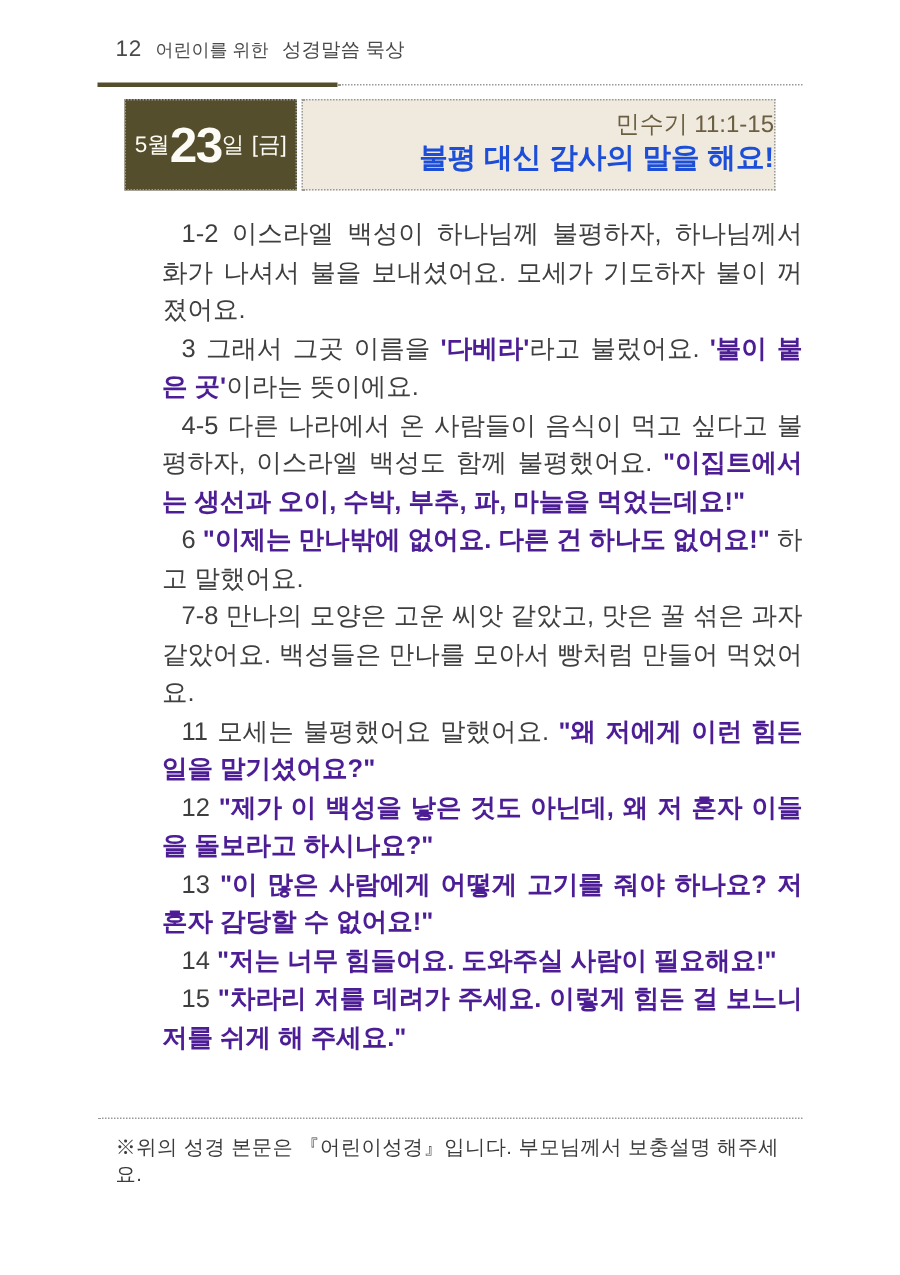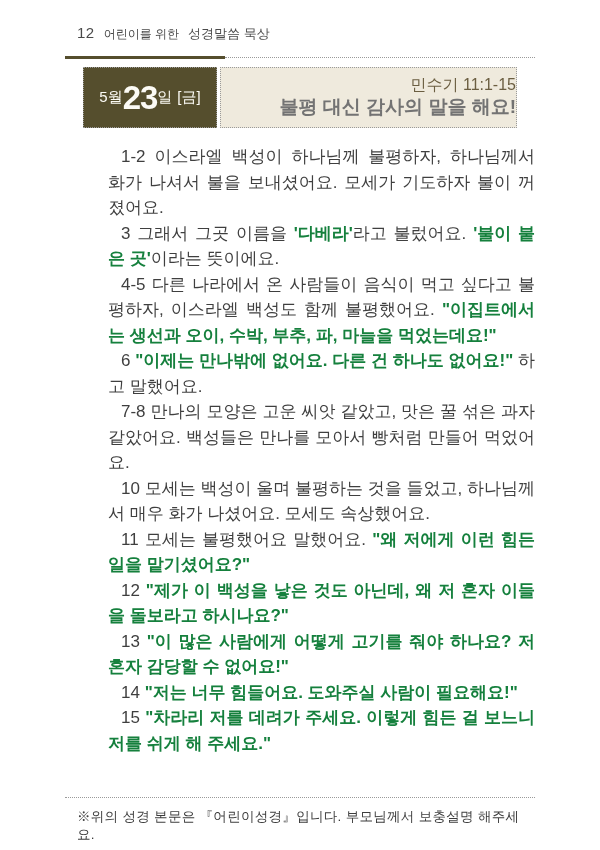--- a/index.html
+++ b/index.html
@@ -31,21 +31,21 @@
   .rule-solid  { width: 160px; height: 3px; background: var(--accent, #554e2d); }
   .rule-dotted { flex: 1; height: 0; border-top: 1px dotted #9a9a9a; }
   
   .header-box {
     margin: 8px 18px 0 18px;
     height: 61px;
     display: flex;
     gap: 3px;
   }
   .date-cell {
-    width: 134px;
+    width: 115px;
     flex: none;
     background: var(--accent, #554e2d);
     border: 1px dotted #9a9a9a;
     color: #fcfbf5;
     display: flex;
     align-items: center;
     justify-content: center;
     white-space: nowrap;
   }
   .date-month   { font-size: 15px; }
@@ -64,38 +64,38 @@
     align-items: flex-end;
   }
   .passage {
     font-size: 16px;
     color: var(--passage, #6b5e41);
     line-height: 1.25;
   }
   .lesson-title {
     font-size: 19px;
     font-weight: bold;
-    color: #737373;
+    color: #1d4ed8;
     line-height: 1.3;
   }
   
   .verse-list {
     margin: 16px 0 0 12px;
     width: 458px;
   }
   .verse {
     font-size: 17px;
     line-height: 25.5px;
     text-align: justify;
     padding-left: 31px;
     text-indent: -31px;
     word-break: normal;
   }
   .vnum { letter-spacing: 0; margin-left: 44px; }
-  .vtext .b { font-weight: bold; color: #15803d; }
+  .vtext .b { font-weight: bold; color: #4c1d95; }
   
   .foot-rule {
     margin-top: 41px;
     height: 0;
     border-top: 1px dotted #9a9a9a;
   }
   .footnote {
     margin: 10px 0 0 12px;
     font-family: Liberation Sans, sans-serif;
     font-size: 13.5px;
@@ -137,21 +137,20 @@
 
   <p class="verse"><span class="vnum">3</span> <span class="vtext"><span>그래서 그곳 이름을 </span><span class="b">'다베라'</span><span>라고 불렀어요. </span><span class="b">'불이 붙은 곳'</span><span>이라는 뜻이에요.</span></span></p>
 
   <p class="verse"><span class="vnum">4-5</span> <span class="vtext"><span>다른 나라에서 온 사람들이 음식이 먹고 싶다고 불평하자, 이스라엘 백성도 함께 불평했어요. </span><span class="b">"이집트에서는 생선과 오이, 수박, 부추, 파, 마늘을 먹었는데요!"</span></span></p>
 
   <p class="verse"><span class="vnum">6</span> <span class="vtext"><span class="b">"이제는 만나밖에 없어요. 다른 건 하나도 없어요!"</span><span> 하고 말했어요.</span></span></p>
 
   <p class="verse"><span class="vnum">7-8</span> <span class="vtext"><span>만나의 모양은 고운 씨앗 같았고, 맛은 꿀 섞은 과자 같았어요. 백성들은 만나를 모아서 빵처럼 만들어 먹었어요.</span></span></p>
 
 
-  <p class="verse"><span class="vnum">10</span> <span class="vtext"><span>모세는 백성이 울며 불평하는 것을 들었고, 하나님께서 매우 화가 나셨어요. 모세도 속상했어요.</span></span></p>
 
   <p class="verse"><span class="vnum">11</span> <span class="vtext"><span>모세는 불평했어요 말했어요. </span><span class="b">"왜 저에게 이런 힘든 일을 맡기셨어요?"</span></span></p>
 
   <p class="verse"><span class="vnum">12</span> <span class="vtext"><span class="b">"제가 이 백성을 낳은 것도 아닌데, 왜 저 혼자 이들을 돌보라고 하시나요?"</span></span></p>
 
   <p class="verse"><span class="vnum">13</span> <span class="vtext"><span class="b">"이 많은 사람에게 어떻게 고기를 줘야 하나요? 저 혼자 감당할 수 없어요!"</span></span></p>
 
   <p class="verse"><span class="vnum">14</span> <span class="vtext"><span class="b">"저는 너무 힘들어요. 도와주실 사람이 필요해요!"</span></span></p>
 
   <p class="verse"><span class="vnum">15</span> <span class="vtext"><span class="b">"차라리 저를 데려가 주세요. 이렇게 힘든 걸 보느니 저를 쉬게 해 주세요."</span></span></p>

